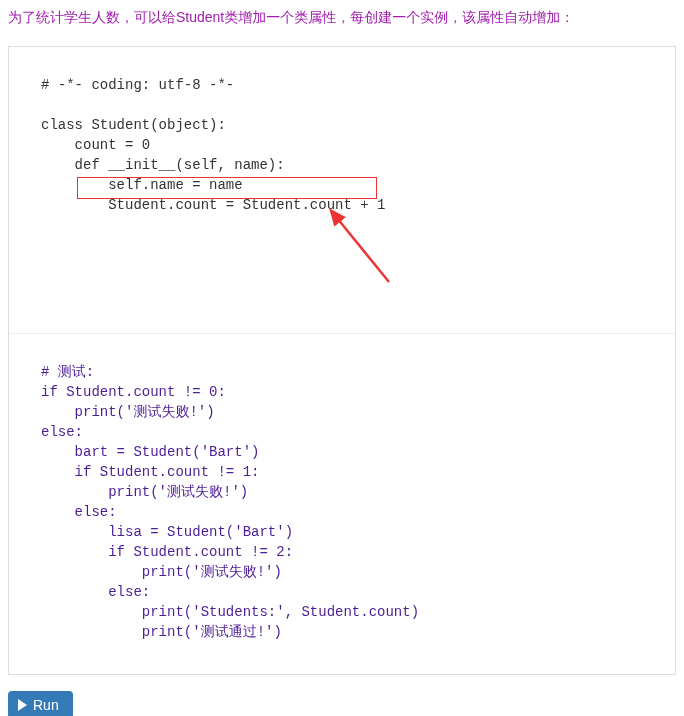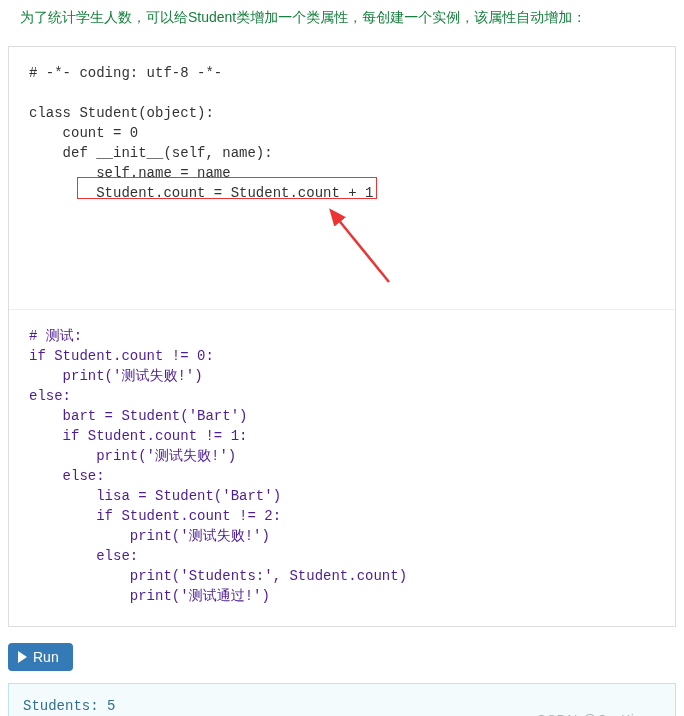--- a/index.html
+++ b/index.html
@@ -6,24 +6,24 @@
   body {
     font-family: "Helvetica Neue", Helvetica, Arial, "Microsoft YaHei", sans-serif;
     font-size: 14px;
     color: #333;
     background: #fff;
     width: 684px;
     padding: 0;
   }
   .page { padding: 0 8px 10px 8px; }
   .intro {
-    color: #15803d;
+    color: #a21caf;
     font-size: 14px;
     line-height: 1.7;
-    margin: 6px 0 16px 12px;
+    margin: 6px 0 16px 0;
   }
   .code-panel {
     border: 1px solid #ddd;
     background: #fff;
     position: relative;
   }
   .code-panel .pad {
     padding: 10px 14px 14px 14px;
     font-family: Consolas, "Courier New", monospace;
     font-size: 14px;
@@ -79,21 +79,21 @@
   .watermark {
     position: absolute;
     right: 24px;
     bottom: 6px;
     color: rgba(120,120,120,0.55);
     font-family: -apple-system, sans-serif;
     font-size: 14px;
     letter-spacing: 0.5px;
     pointer-events: none;
   }
-  pre.inline { margin:6px; font: inherit; white-space: pre; }
+  pre.inline { margin:18px; font: inherit; white-space: pre; }
 </style>
 </head>
 <body>
 
 <div class="page">
   <p class="intro">为了统计学生人数，可以给Student类增加一个类属性，每创建一个实例，该属性自动增加：</p>
 
   <div class="code-panel">
     <div class="code-top">
       <div class="pad"><pre class="inline"># -*- coding: utf-8 -*-

